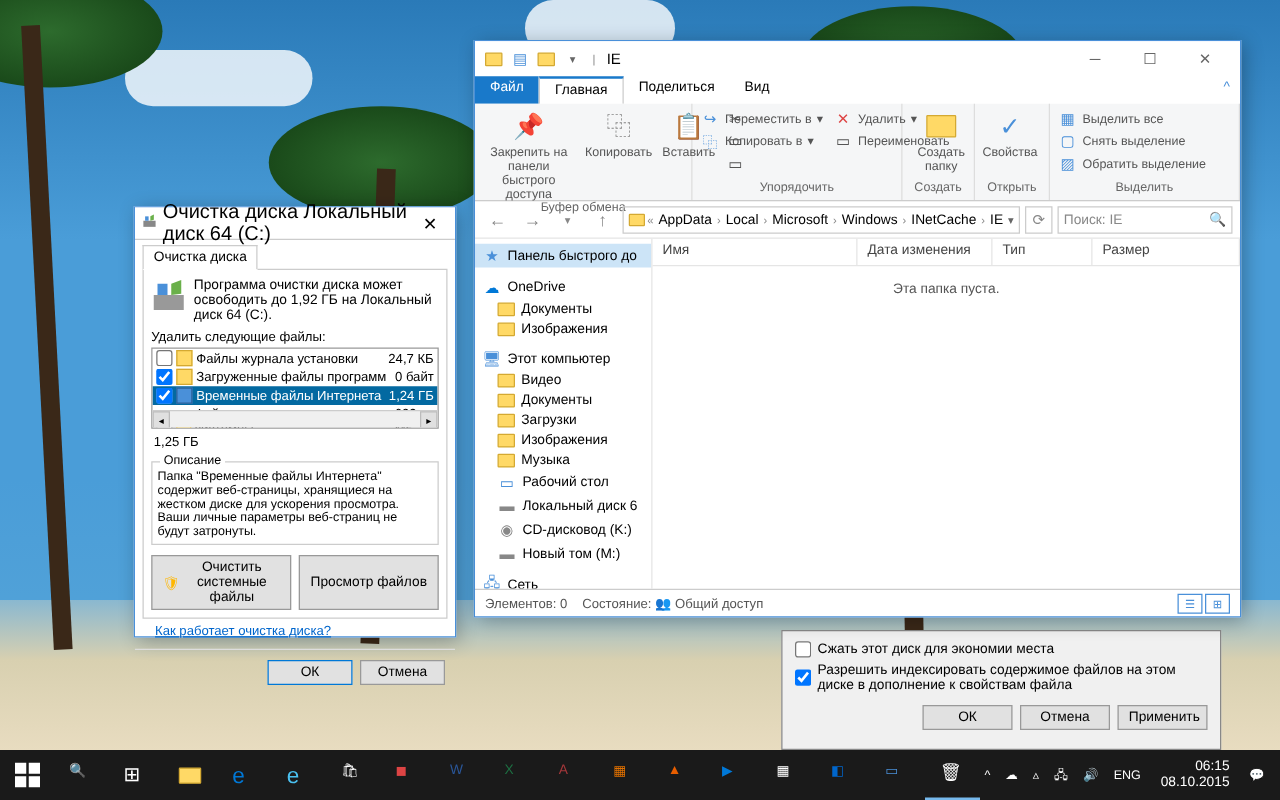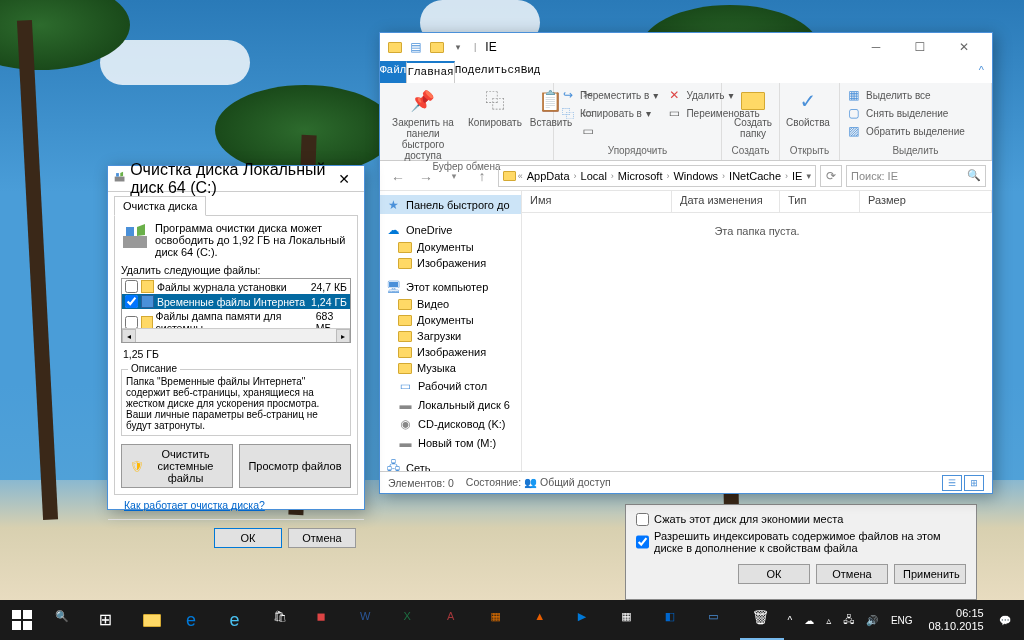--- a/index.html
+++ b/index.html
@@ -56,21 +56,21 @@
 .link { color: #0066cc; text-decoration: underline; cursor: pointer; font-size: 10.5px; display: block; padding: 4px 10px; }
 
 
 .explorer { left: 379px; top: 32px; width: 614px; height: 462px; background: #fff; display: flex; flex-direction: column; }
 .exp-titlebar { height: 28px; display: flex; align-items: center; padding: 0 6px; background: #fff; }
 .exp-titlebar .qat { display: flex; gap: 3px; align-items: center; }
 .qat-ico { width: 18px; height: 18px; display: flex; align-items: center; justify-content: center; font-size: 12px; }
 .exp-titlebar .wbtns { margin-left: auto; display: flex; }
 .wbtn { width: 44px; height: 28px; display: flex; align-items: center; justify-content: center; font-size: 12px; color: #666; cursor: pointer; }
 .ribbon-tabs { height: 22px; display: flex; font-size: 11px; }
-.rtab { padding: 3px 0; cursor: pointer; font-family: Liberation Mono, monospace; }
+.rtab { padding: 3px 12px; cursor: pointer; }
 .rtab.file { background: #1979ca; color: #fff; }
 .rtab.active { background: #fff; border: 1px solid #ccc; border-top: 2px solid #1979ca; border-bottom: none; }
 .ribbon { height: 78px; background: #f5f6f7; border-bottom: 1px solid #ccc; display: flex; font-size: 10px; color: #555; }
 .rgroup { border-right: 1px solid #ddd; padding: 4px 6px; display: flex; flex-direction: column; }
 .rgroup-content { flex: 1; display: flex; gap: 8px; align-items: flex-start; }
 .rg-item { display: flex; flex-direction: column; align-items: center; gap: 2px; text-align: center; }
 .rg-ico { width: 28px; height: 28px; display: flex; align-items: center; justify-content: center; font-size: 20px; }
 .rg-ico.sm { width: 16px; height: 16px; font-size: 12px; }
 .rg-list { display: flex; flex-direction: column; gap: 2px; }
 .rg-list-item { display: flex; align-items: center; gap: 4px; white-space: nowrap; }
@@ -331,21 +331,21 @@
           <span>Новый том (M:)</span>
         </div>
       <div class="nav-item hdr" style="margin-top:6px">
           <span class="nav-ico" style="color:#4a90d9">🖧</span>
           <span>Сеть</span>
         </div>
 
     </div>
     <div class="content-area">
       <div class="col-headers">
-        <div class="col-h" style="width:150px">Имя</div>
+        <div class="col-h" style="width:164px">Имя</div>
         <div class="col-h" style="width:108px">Дата изменения</div>
         <div class="col-h" style="width:80px">Тип</div>
         <div class="col-h" style="flex:1">Размер</div>
       </div>
       <div class="empty-msg">Эта папка пуста.</div>
     </div>
   </div>
   <div class="statusbar">
     <span>Элементов: 0</span>
     <span><span>Состояние:</span> <span style="color:#4a90d9">👥</span> <span>Общий доступ</span></span>
@@ -378,20 +378,26 @@
         <span>Программа очистки диска может освободить до 1,92 ГБ на Локальный диск 64 (С:).</span>
       </div>
       <div style="font-size:10.5px;margin-bottom:2px">Удалить следующие файлы:</div>
       <div class="file-list">
         <div class="file-row">
             <input type="checkbox" style="">
             <span class="fico"></span>
             <span>Файлы журнала установки</span>
             <span class="fsize">24,7 КБ</span>
           </div>
+        <div class="file-row">
+            <input type="checkbox" checked="" style="">
+            <span class="fico"></span>
+            <span>Загруженные файлы программ</span>
+            <span class="fsize">0 байт</span>
+          </div>
         <div class="file-row sel">
             <input type="checkbox" checked="" style="">
             <span class="fico" style="background:#4a90d9;border-color:#2a6099"></span>
             <span>Временные файлы Интернета</span>
             <span class="fsize">1,24 ГБ</span>
           </div>
         <div class="file-row">
             <input type="checkbox" style="">
             <span class="fico"></span>
             <span>Файлы дампа памяти для системны...</span>

